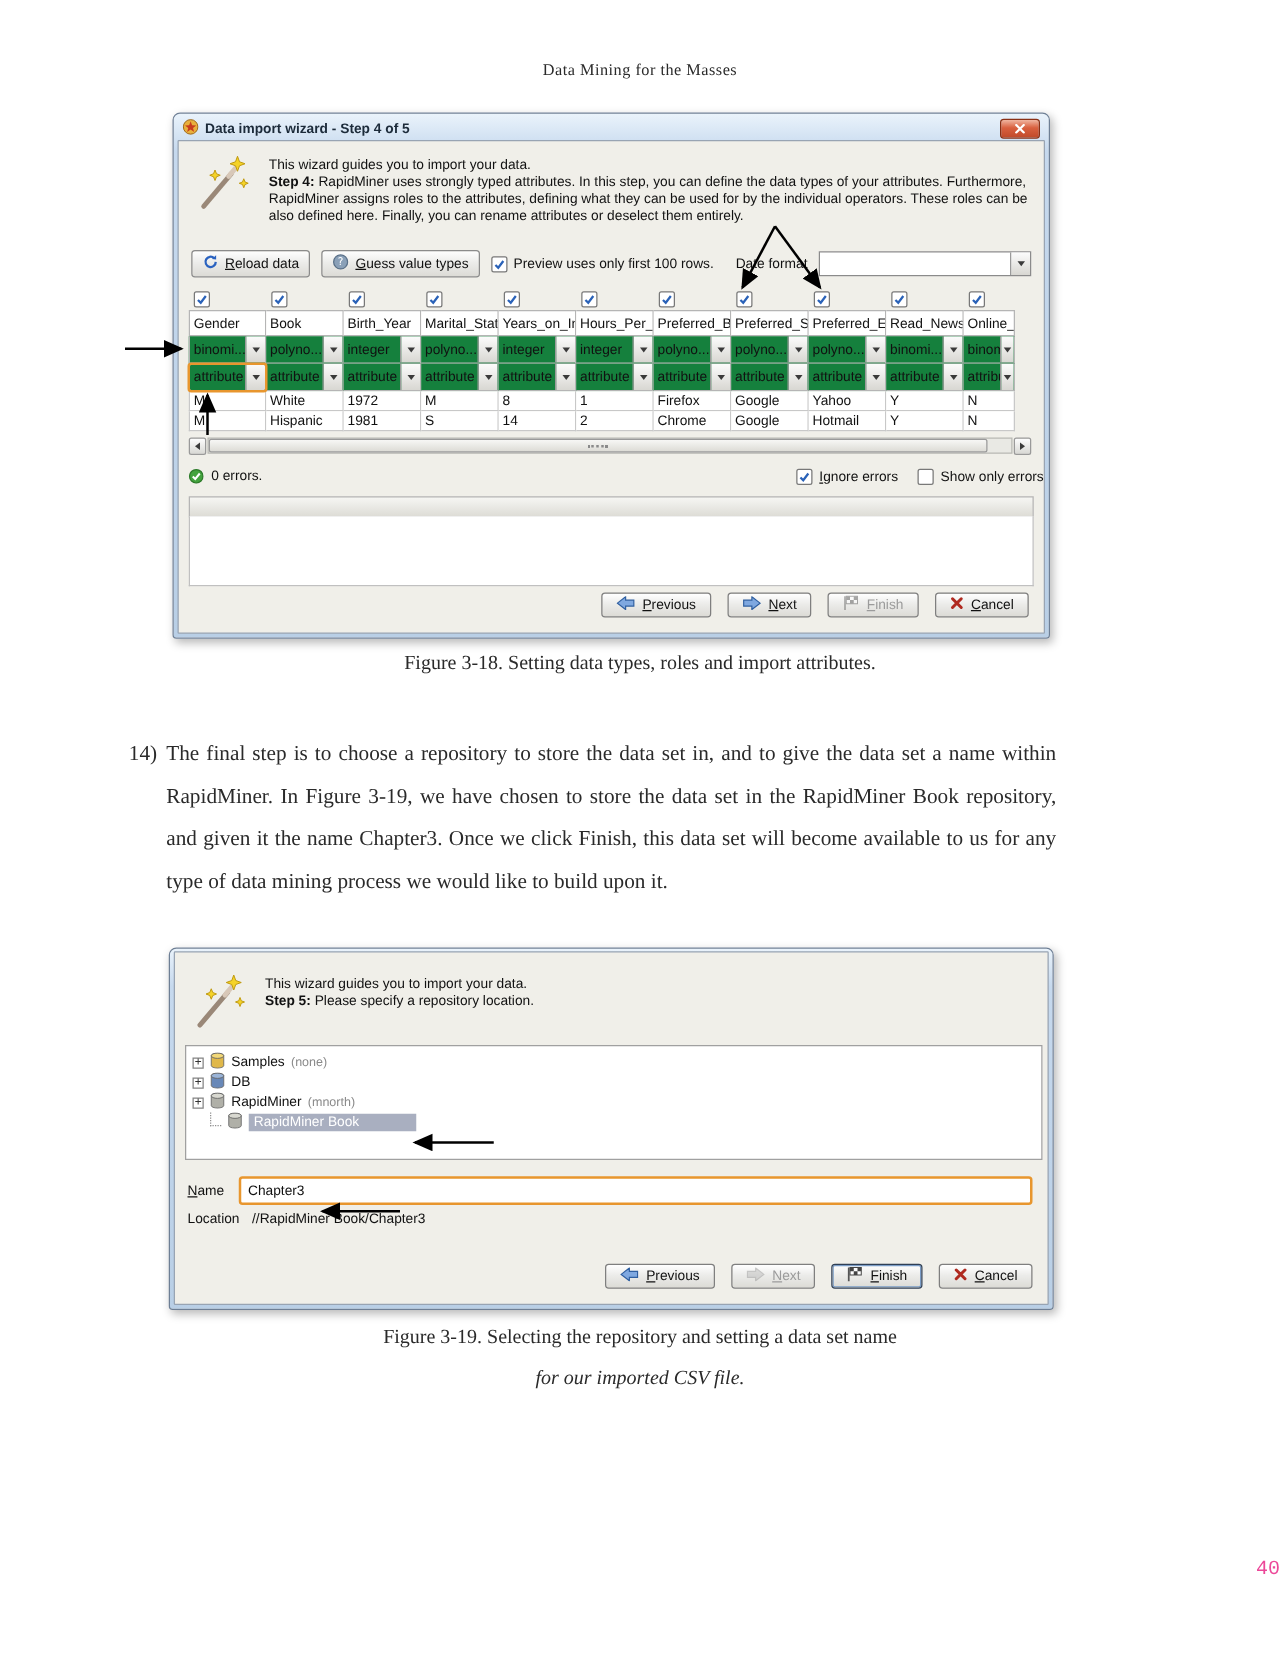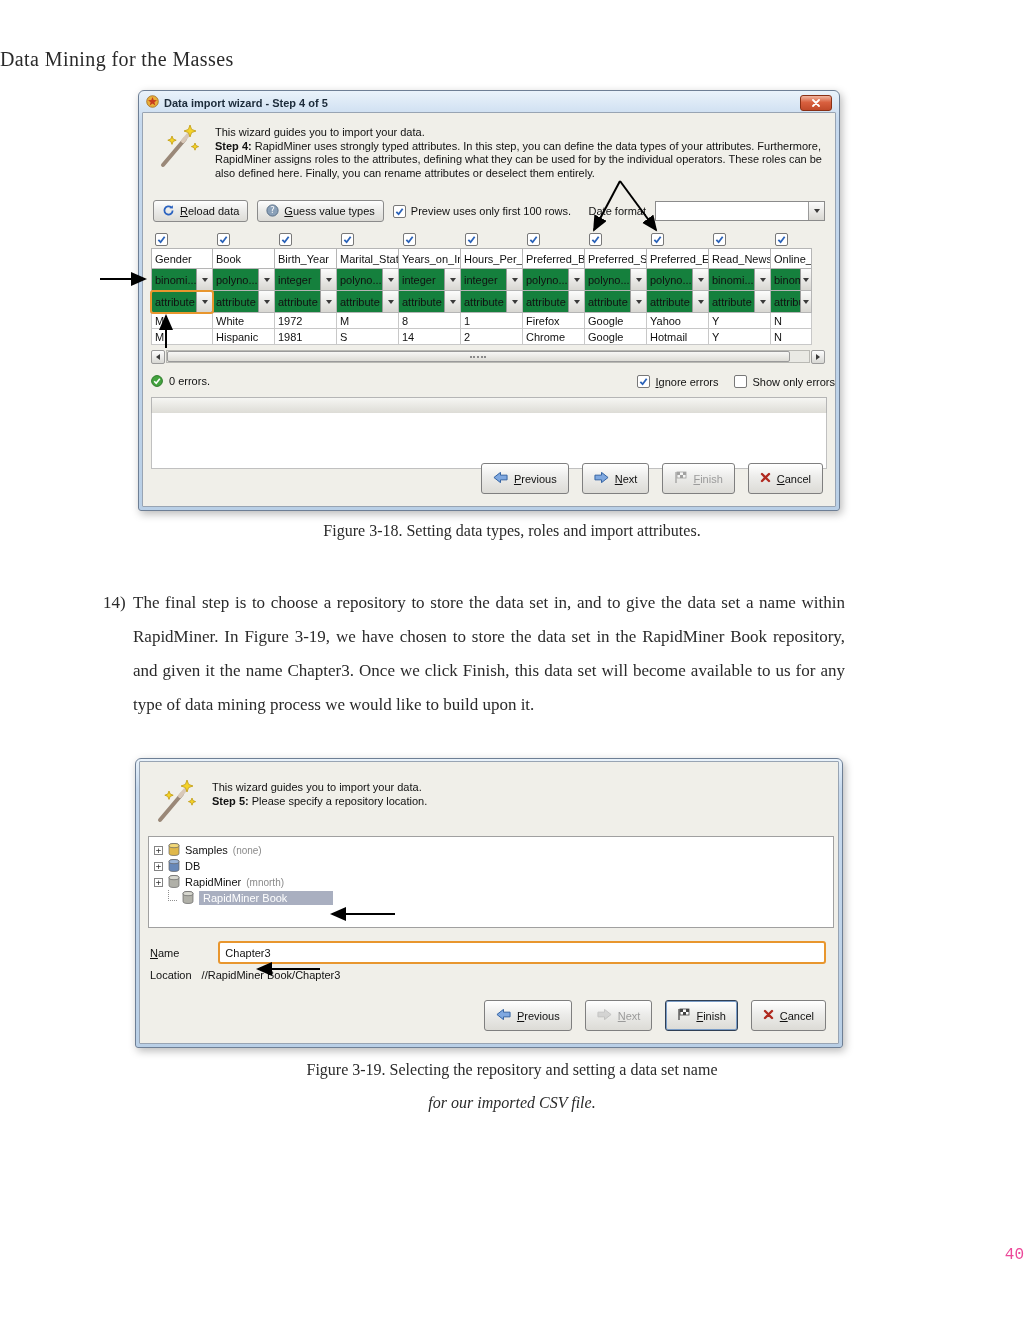--- a/index.html
+++ b/index.html
@@ -1,19 +1,19 @@
 <!DOCTYPE html>
 <html><head>
 <meta charset="utf-8">
 <style>
   html,body{margin:0;padding:0;background:#ffffff;}
   .page{position:relative;width:1024px;height:1325px;background:#fff;overflow:hidden;
         font-family:"Liberation Serif","DejaVu Serif",serif;color:#222;}
-  .page-header{position:absolute;top:48px;left:0;width:100%;text-align:left;
-               font-size:20px;letter-spacing:.4px;color:#2a2a2a;}
+  .page-header{position:absolute;top:48px;left:0;width:100%;text-align:center;
+               font-size:13px;letter-spacing:.4px;color:#2a2a2a;}
   .caption{position:absolute;left:0;width:100%;text-align:center;font-size:16px;color:#2a2a2a;}
   .cap1{top:522px;} .cap2a{top:1061px;} .cap2b{top:1094px;font-style:italic;}
   .para{position:absolute;left:103px;top:586px;width:712px;padding-left:30px;text-indent:-30px;
         font-size:17px;line-height:34px;text-align:justify;color:#2a2a2a;}
   .pnum{display:inline-block;width:30px;text-indent:0;}
   .page-number{position:absolute;top:1246px;left:0;width:100%;text-align:right;font-size:16px;color:#ec4899;font-family:Liberation Mono, monospace;}
 
   
   .dialog{position:absolute;display:flex;flex-direction:column;box-sizing:border-box;
           padding:2px 3px 3px 3px;border:1px solid #6e7f95;border-radius:6px 6px 3px 3px;
@@ -85,41 +85,41 @@
   .err-head{position:absolute;left:8px;right:8px;top:284px;height:17px;box-sizing:border-box;
             background:linear-gradient(#f6f6f3,#dddcd6);border:1px solid #b5b5b5;display:flex;align-items:center;}
   .err-head span{text-align:center;margin-top:34px;}
   .eh0{width:28%;} .eh1{width:21%;} .eh2{width:26%;} .eh3{width:25%;}
   .err-body{position:absolute;left:8px;right:8px;top:300px;height:55px;background:#fff;border:1px solid #c0c0c0;border-top:none;}
 
   
   .btn-row{position:absolute;right:12px;bottom:12px;display:flex;gap:13px;}
   .dlg-btn{display:inline-flex;align-items:center;gap:6px;font-family:inherit;font-size:11px;color:#111;
            background:linear-gradient(#ffffff,#ececea 45%,#dcdbd6);border:1px solid #7f7f7f;border-radius:3px;
-           padding:4px 11px;height:31px;box-sizing:border-box;cursor:pointer;}
+           padding:4px 11px;height:20px;box-sizing:border-box;cursor:pointer;}
   .dlg-btn.disabled{color:#9b9b9b;}
   .dlg-btn.disabled svg{opacity:.45;}
   .dlg-btn.default{border:1px solid #2f3f55;box-shadow:0 0 0 1px #7a9cc6 inset;}
 
   
   .tree-panel{position:absolute;left:8px;top:74px;width:686px;height:92px;box-sizing:border-box;
               background:#fff;border:1px solid #a0a0a0;padding-top:5px;}
   .tree-item{height:16px;display:flex;align-items:center;gap:5px;padding-left:5px;cursor:pointer;}
   .tree-item.selected{padding-left:19px;}
   .expander{width:9px;height:9px;box-sizing:border-box;background:#fff;border:1px solid #848484;
             display:inline-flex;align-items:center;justify-content:center;font-size:9px;line-height:7px;
             font-family:"DejaVu Sans Mono",monospace;color:#333;flex:0 0 auto;}
   .expander::before{content:"+";}
   .connector{width:8px;height:10px;border-left:1px dotted #909090;border-bottom:1px dotted #909090;
              margin-bottom:6px;flex:0 0 auto;}
   .t-label.sel{background:#a9afc0;color:#fff;padding:1px 4px;min-width:126px;}
   .t-suffix{color:#8a8a8a;font-size:10px;}
   .name-row{position:absolute;left:10px;right:12px;top:180px;height:21px;display:flex;align-items:center;gap:12px;}
   .name-input{flex:1;height:17px;border:2px solid #e8962e;border-radius:3px;background:#fff;
-              font-family:inherit;font-size:11px;padding:1px 5px;color:#111;margin-left:27px;}
+              font-family:inherit;font-size:11px;padding:1px 5px;color:#111;}
   .loc-row{position:absolute;left:10px;top:207px;display:flex;gap:10px;}
 
   .annotations{position:absolute;left:0;top:0;z-index:50;pointer-events:none;}
   .ann{fill:none;stroke:#000;stroke-width:2;marker-end:url(#ah);}
   u{text-decoration:underline;}
   button{margin:0;}
 </style>
 </head>
 <body>
 

